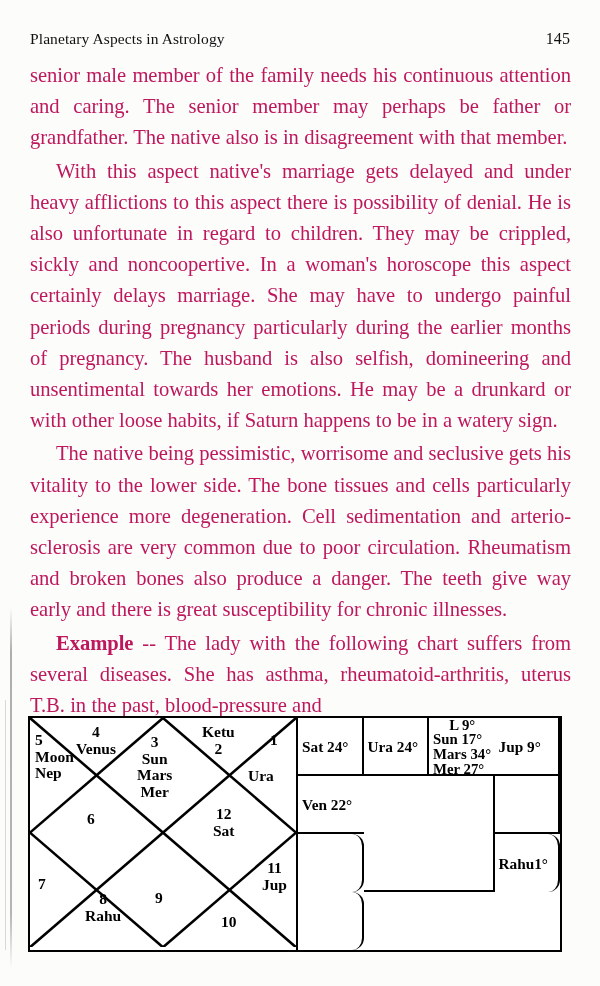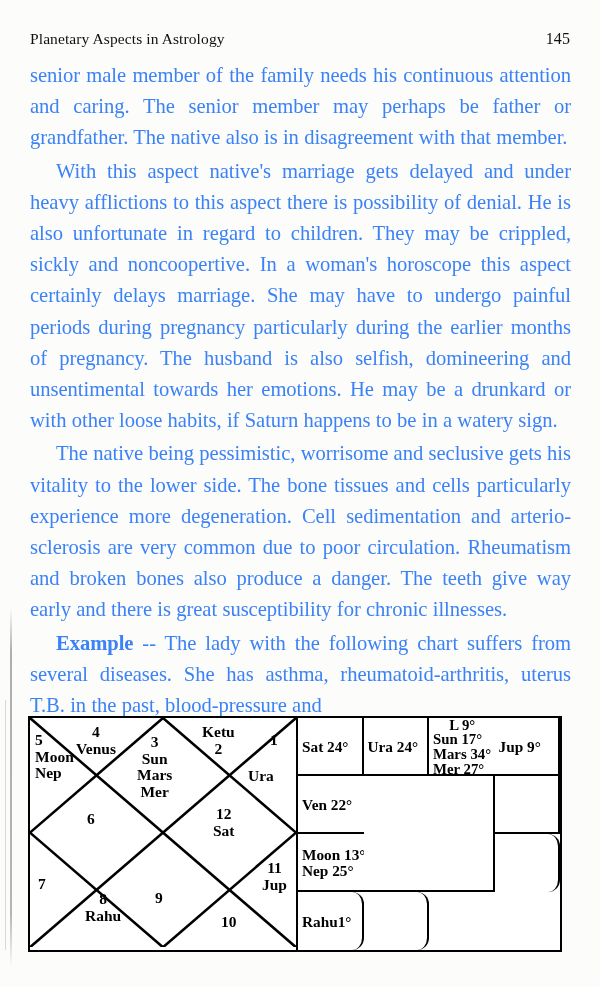--- a/index.html
+++ b/index.html
@@ -65,21 +65,21 @@
     left: 30px;
     top: 60px;
     width: 541px;
   }
   p.para {
     margin: 0 0 2px 0;
     font-size: 20.6px;
     line-height: 31.2px;
     text-align: justify;
     text-align-last: left;
-    color: #3b82f6;
+    color: #be185d;
     letter-spacing: -0.05px;
     word-spacing: 0.2px;
   }
   p.para.indent { text-indent: 26px; }
   .bold { font-weight: bold; }
 
   
   .charts {
     position: absolute;
     left: 28px;
@@ -262,24 +262,20 @@
 
       <div class="scell">
         <span class="line">Jup 9°</span>
       </div>
       <div class="scell center-void nor"></div>
       <div class="scell nor">
         <span class="line">Ven 22°</span>
       </div>
 
       <div class="scell"></div>
-      <div class="scell nor">
-        <span class="line">Moon 13°</span>
-        <span class="line">Nep 25°</span>
-      </div>
 
       <div class="scell nob"></div>
       <div class="scell nob">
         <span class="line">Rahu1°</span>
       </div>
       <div class="scell nob"></div>
       <div class="scell nob nor"></div>
 
     </div>
   </div>

